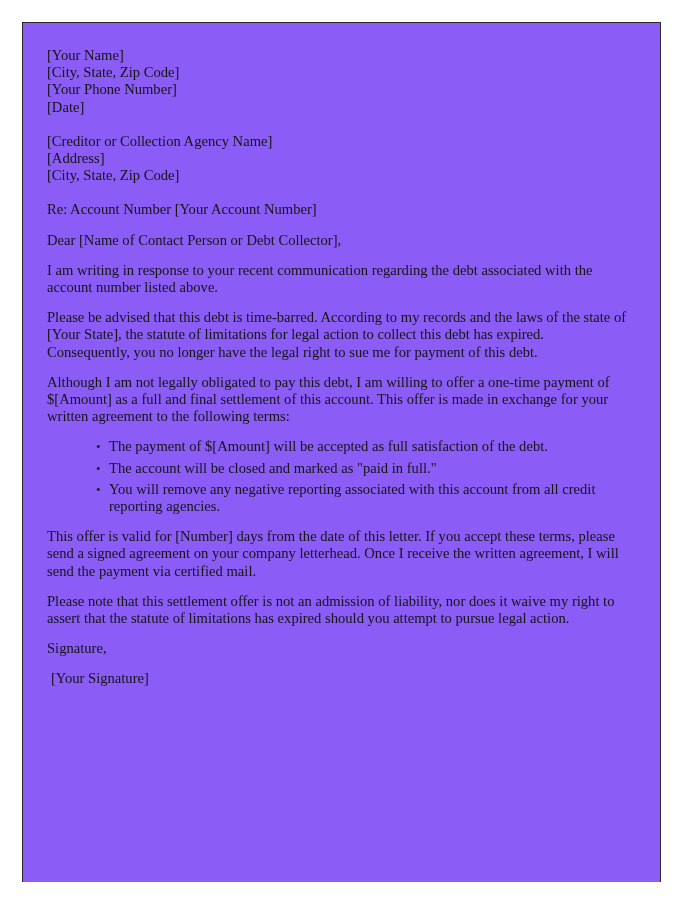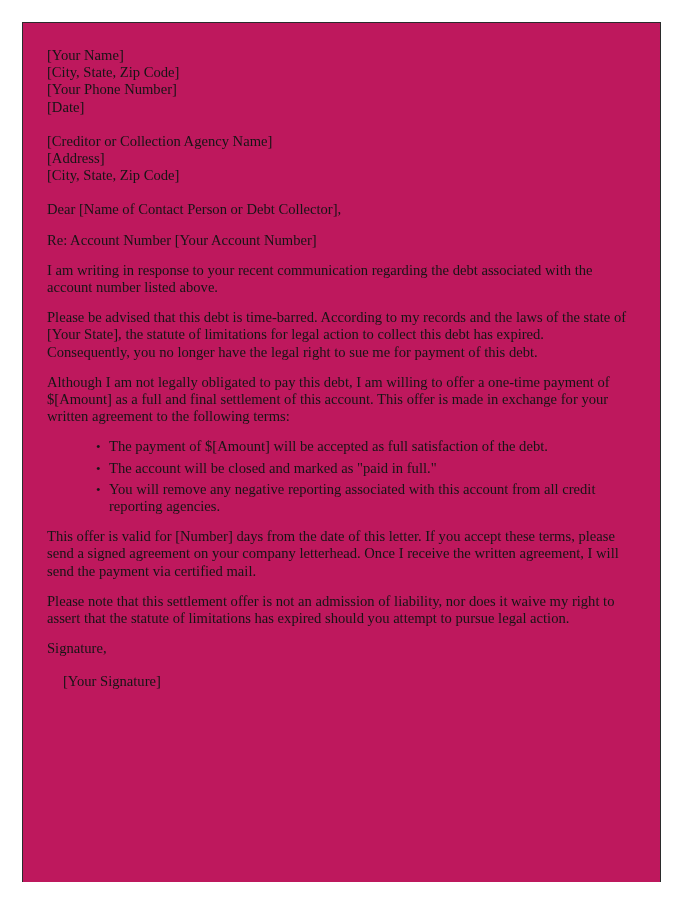--- a/index.html
+++ b/index.html
@@ -19,21 +19,21 @@
     position: absolute;
     left: 22px;
     top: 22px;
     width: 639px;      
     height: 860px;     
     box-sizing: border-box;
     border-left: 1.5px solid #2b2b2b;
     border-top: 1.5px solid #2b2b2b;
     border-right: 1.5px solid #2b2b2b;
     border-bottom: none;
-    background: #be185d;
+    background: #8b5cf6;
   }
 
   #letter-body {
     position: absolute;
     left: 24px;
     top: 24px;
     width: 583px;
     color: #151515;
     font-size: 14.6px;
     line-height: 17.2px;
@@ -72,21 +72,21 @@
     top: 0;
     font-size: 13px;
     line-height: 17.2px;
     color: #151515;
   }
 
   .closing {
     margin: 0 0 13px 0;
   }
   .signature {
-    margin: 16px;
+    margin: 4px;
   }
 </style>
 </head>
 <body>
 
 <div id="letter-page">
   <div id="letter-body">
 
     <div class="addr-block">
       <div class="addr-line">[Your Name]</div>
@@ -94,23 +94,23 @@
       <div class="addr-line">[Your Phone Number]</div>
       <div class="addr-line">[Date]</div>
     </div>
 
     <div class="addr-block">
       <div class="addr-line">[Creditor or Collection Agency Name]</div>
       <div class="addr-line">[Address]</div>
       <div class="addr-line">[City, State, Zip Code]</div>
     </div>
 
+    <div class="line-block">Re: Account Number [Your Account Number]</div>
+
     <div class="line-block">Dear [Name of Contact Person or Debt Collector],</div>
-
-    <div class="line-block">Re: Account Number [Your Account Number]</div>
 
     <p class="para">I am writing in response to your recent communication regarding the debt associated with the account number listed above.</p>
     <p class="para">Please be advised that this debt is time-barred. According to my records and the laws of the state of [Your State], the statute of limitations for legal action to collect this debt has expired. Consequently, you no longer have the legal right to sue me for payment of this debt.</p>
     <p class="para">Although I am not legally obligated to pay this debt, I am willing to offer a one-time payment of $[Amount] as a full and final settlement of this account. This offer is made in exchange for your written agreement to the following terms:</p>
 
     <ul class="terms-list">
       <li>The payment of $[Amount] will be accepted as full satisfaction of the debt.</li>
       <li>The account will be closed and marked as "paid in full."</li>
       <li>You will remove any negative reporting associated with this account from all credit reporting agencies.</li>
     </ul>

